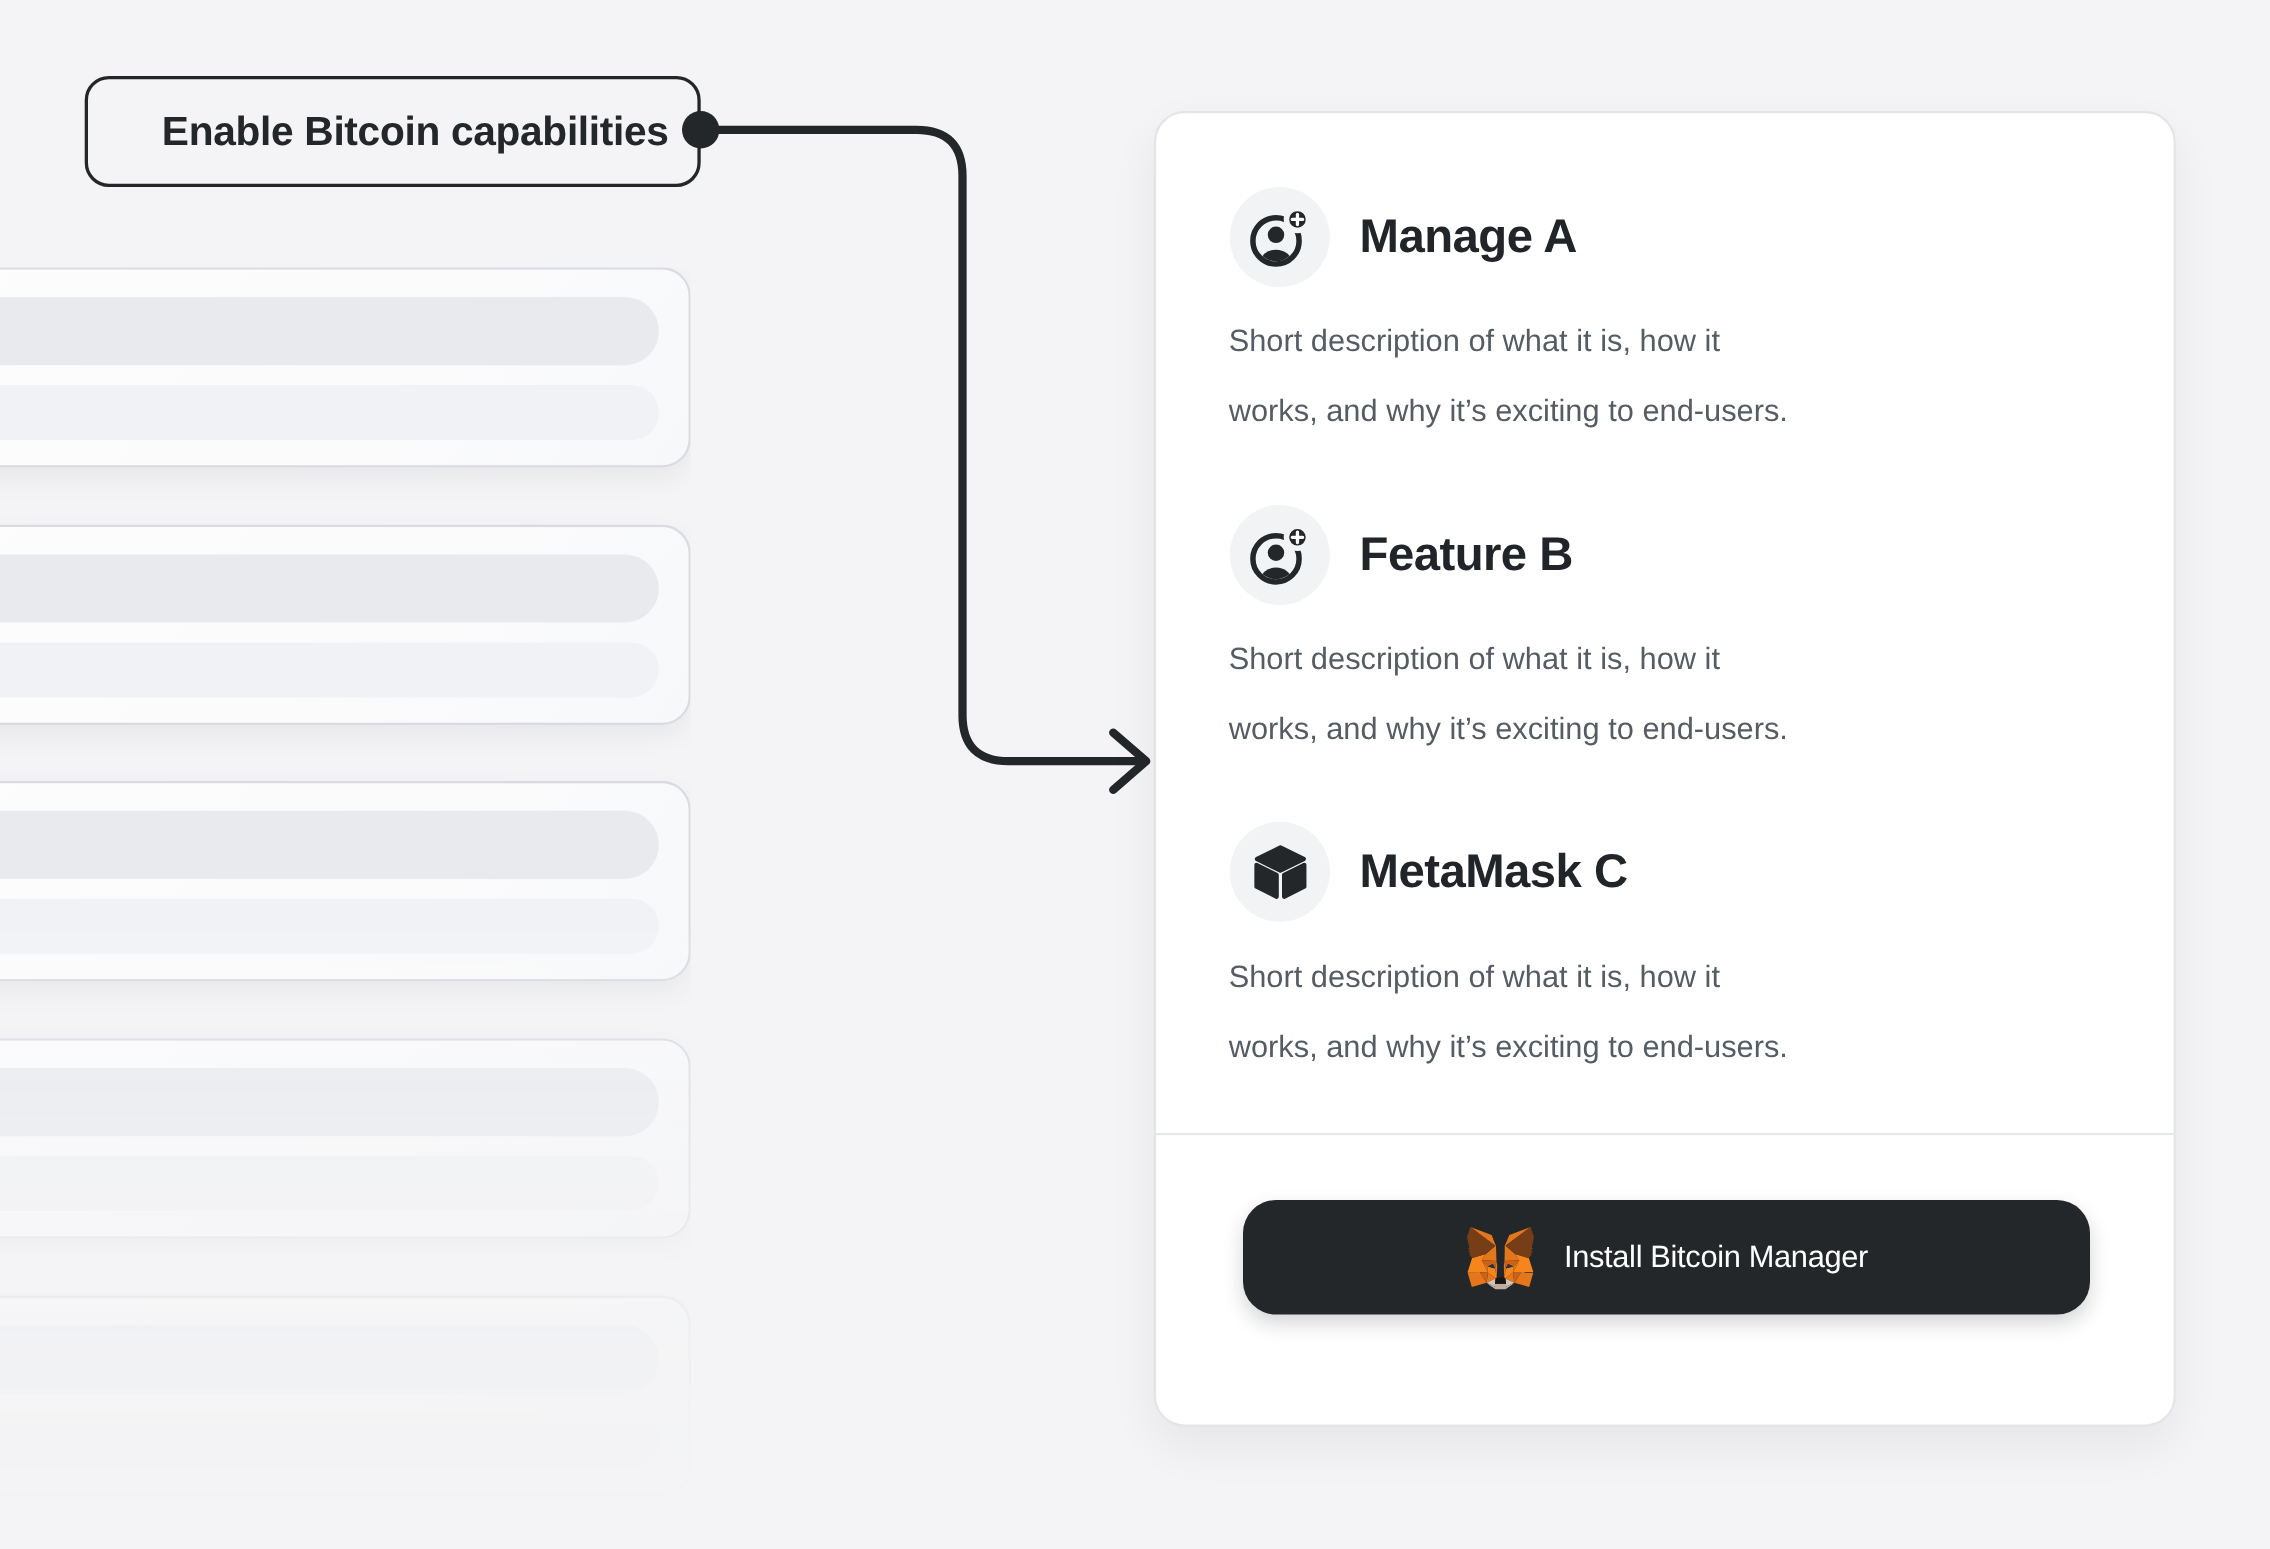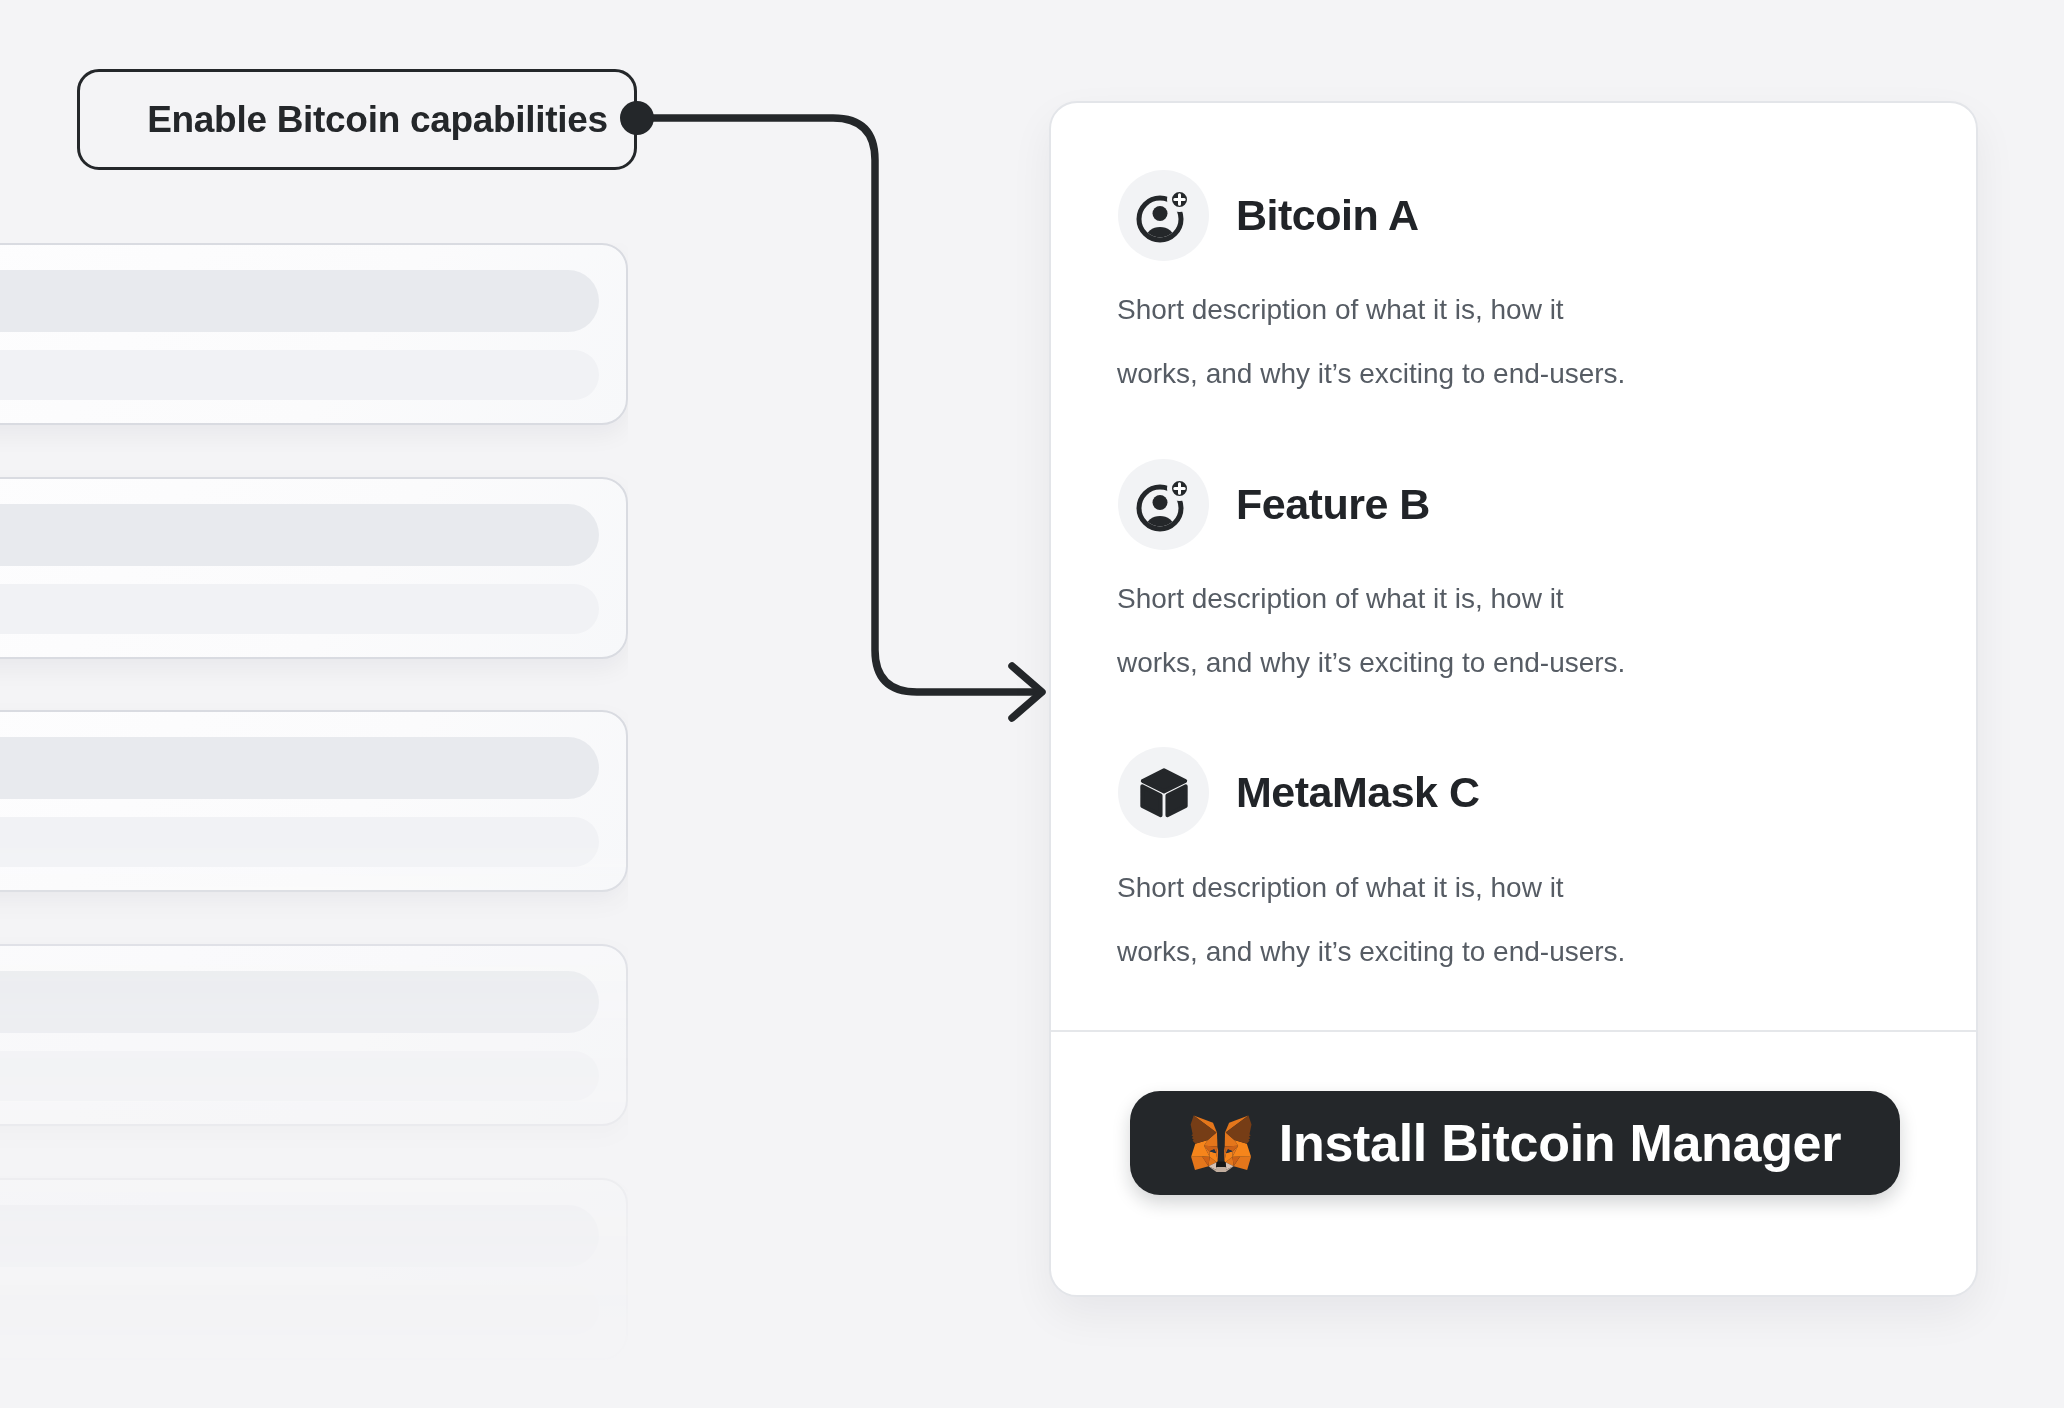--- a/index.html
+++ b/index.html
@@ -65,21 +65,21 @@
   }
   .divider{position:absolute; left:0; top:927px; width:100%; height:2px; background:var(--divider);}
   .install-btn{
     position:absolute; left:79px; top:988px; width:770px; height:104px;
     background:var(--button-bg); border:none; border-radius:30px; cursor:pointer;
     display:flex; align-items:center; justify-content:center; gap:26px;
     box-shadow:0 8px 18px rgba(16,20,30,0.18);
   }
   .install-btn-label{
     font-family:"Liberation Sans","DejaVu Sans",sans-serif;
-    font-size:52px; font-weight:700; letter-spacing:-0.3px; color:var(--button-text); white-space:nowrap;
+    font-size:28px; font-weight:400; letter-spacing:-0.3px; color:var(--button-text); white-space:nowrap;
   }
   .install-caption{
     position:absolute; left:0; top:1106px; width:100%; text-align:center;
     font-size:38px; line-height:60px; color:var(--body-text);
   }
   
   .fx-o{fill:var(--fox-orange);} .fx-d{fill:var(--fox-dark);} .fx-l{fill:var(--fox-light);}
   .fx-b{fill:var(--fox-bright);} .fx-m{fill:var(--fox-muzzle);} .fx-c{fill:var(--fox-chin);}
   .fx-k{fill:var(--fox-mouth);} .fx-e{fill:var(--fox-eye);} .fx-w{fill:var(--fox-brown);}
 </style>
@@ -130,21 +130,21 @@
               <circle cx="26" cy="33" r="18.5"></circle>
             </clipPath>
           </defs>
         <circle cx="26" cy="33" r="21" fill="none" stroke="#24272A" stroke-width="5"></circle>
         <circle cx="26" cy="27.5" r="7.5" fill="#24272A"></circle>
         <ellipse cx="26" cy="52" rx="14" ry="11" fill="#24272A" clip-path="url(#clipA)"></ellipse>
         <circle cx="45.5" cy="13.5" r="10" fill="#24272A" stroke="#F2F3F5" stroke-width="5"></circle>
         <path d="M 45.5 8.8 V 18.2 M 40.8 13.5 H 50.2" stroke="#FFFFFF" stroke-width="3" stroke-linecap="round" fill="none"></path>
       </svg>
     </div>
-    <div class="feature-title" style="top:82px">Bitcoin A</div>
+    <div class="feature-title" style="top:82px">Manage A</div>
     <div class="feature-desc" style="top:175px">Short description of what it is, how it
 works, and why it’s exciting to end-users.</div>
 
     <div class="icon-circle" style="top:356px">
       <svg width="60" height="60" viewBox="0 0 60 60">
         <defs>
             <clipPath id="clipB">
               <circle cx="26" cy="33" r="18.5"></circle>
             </clipPath>
           </defs>

